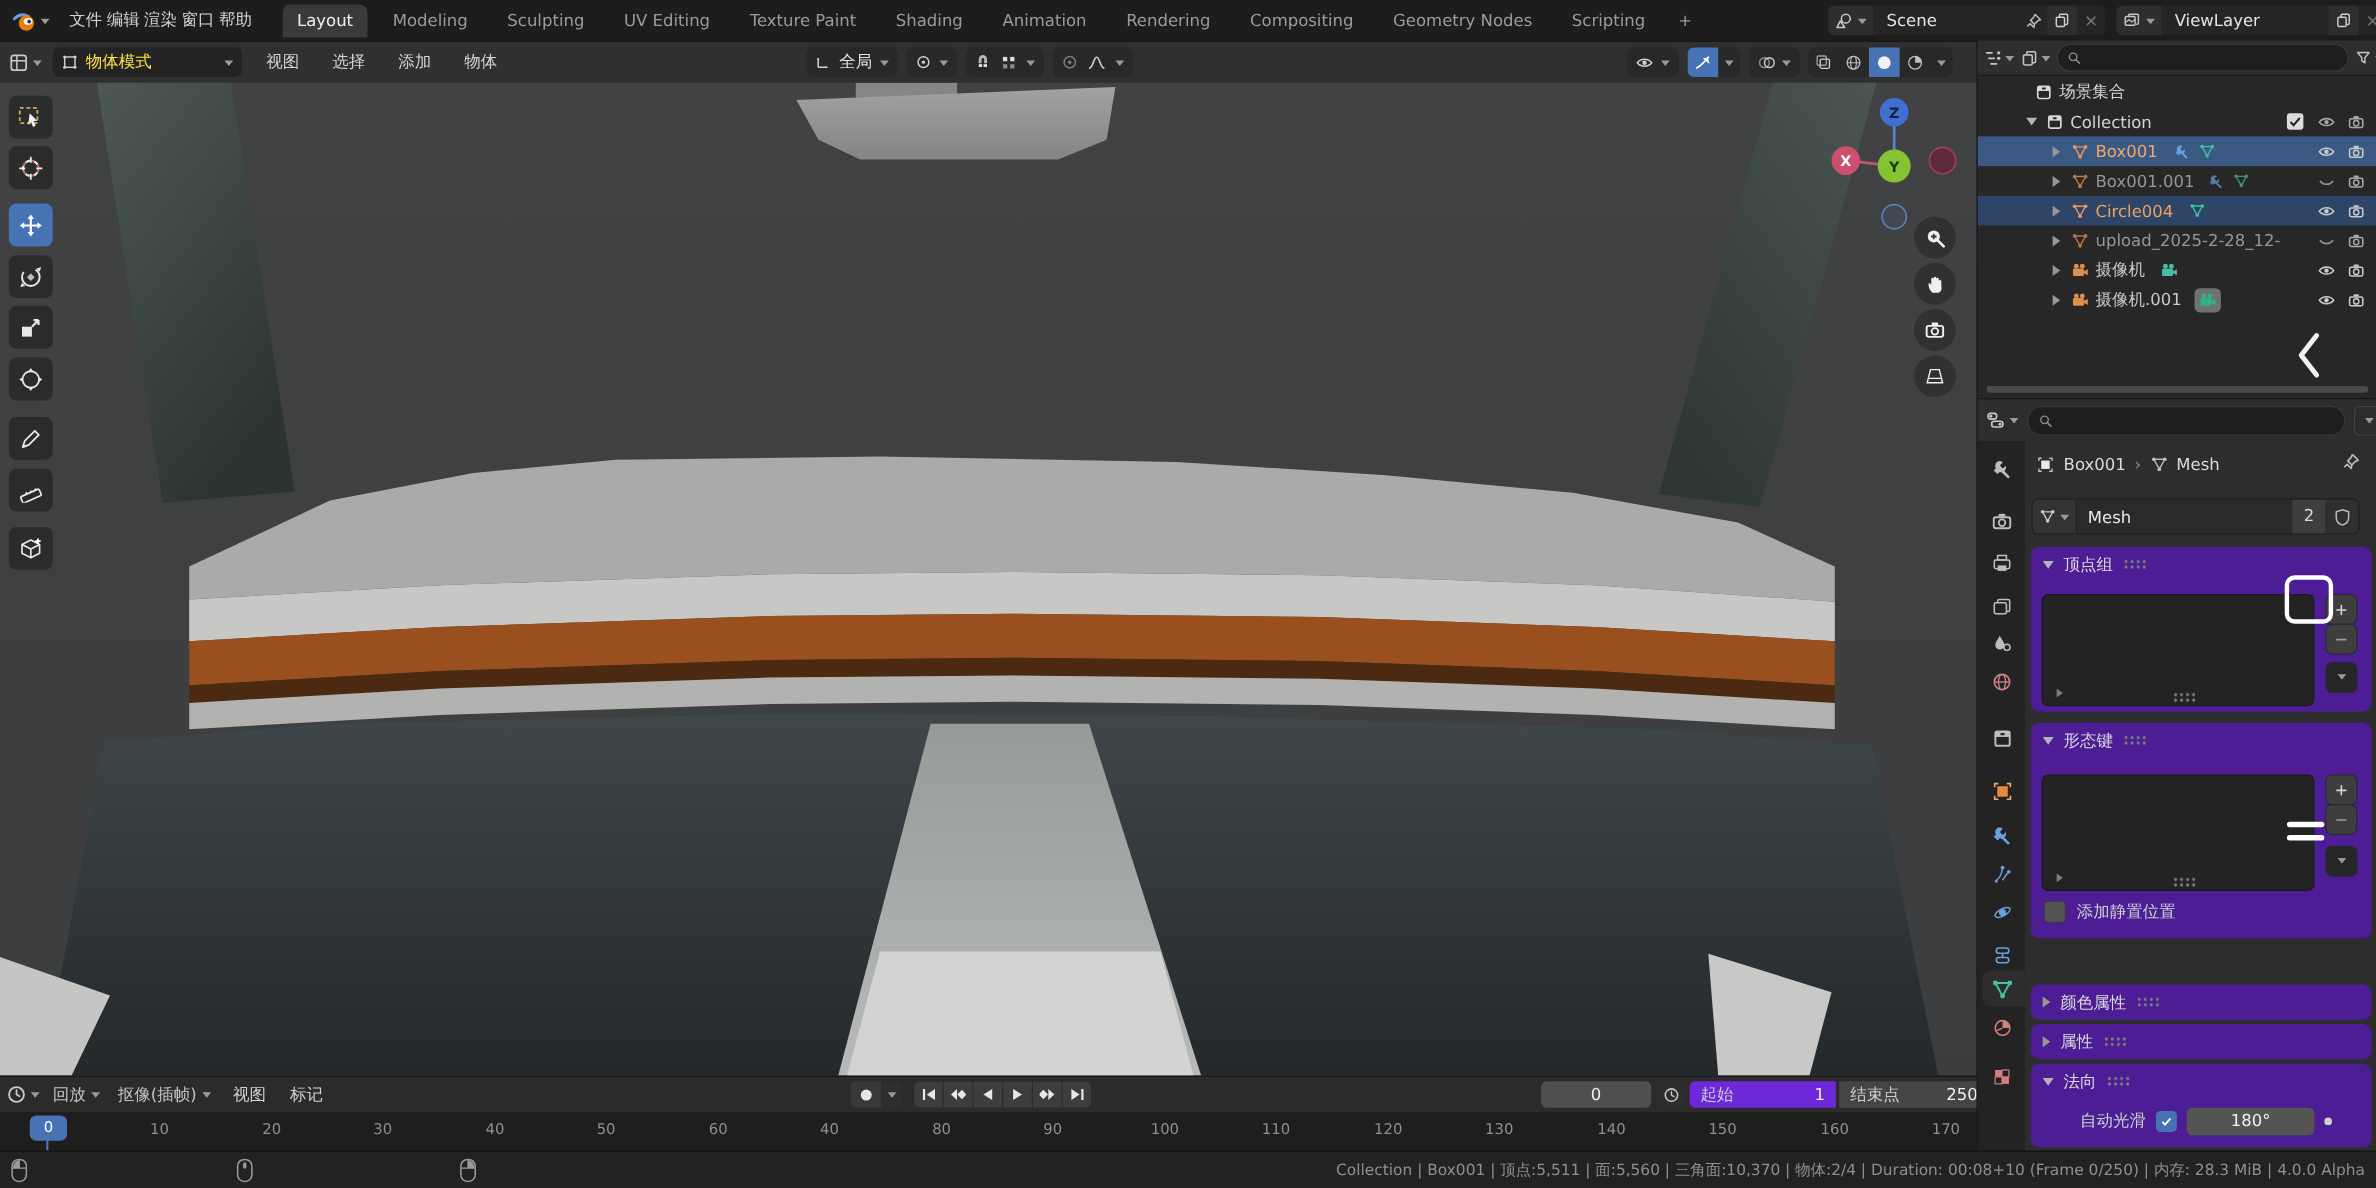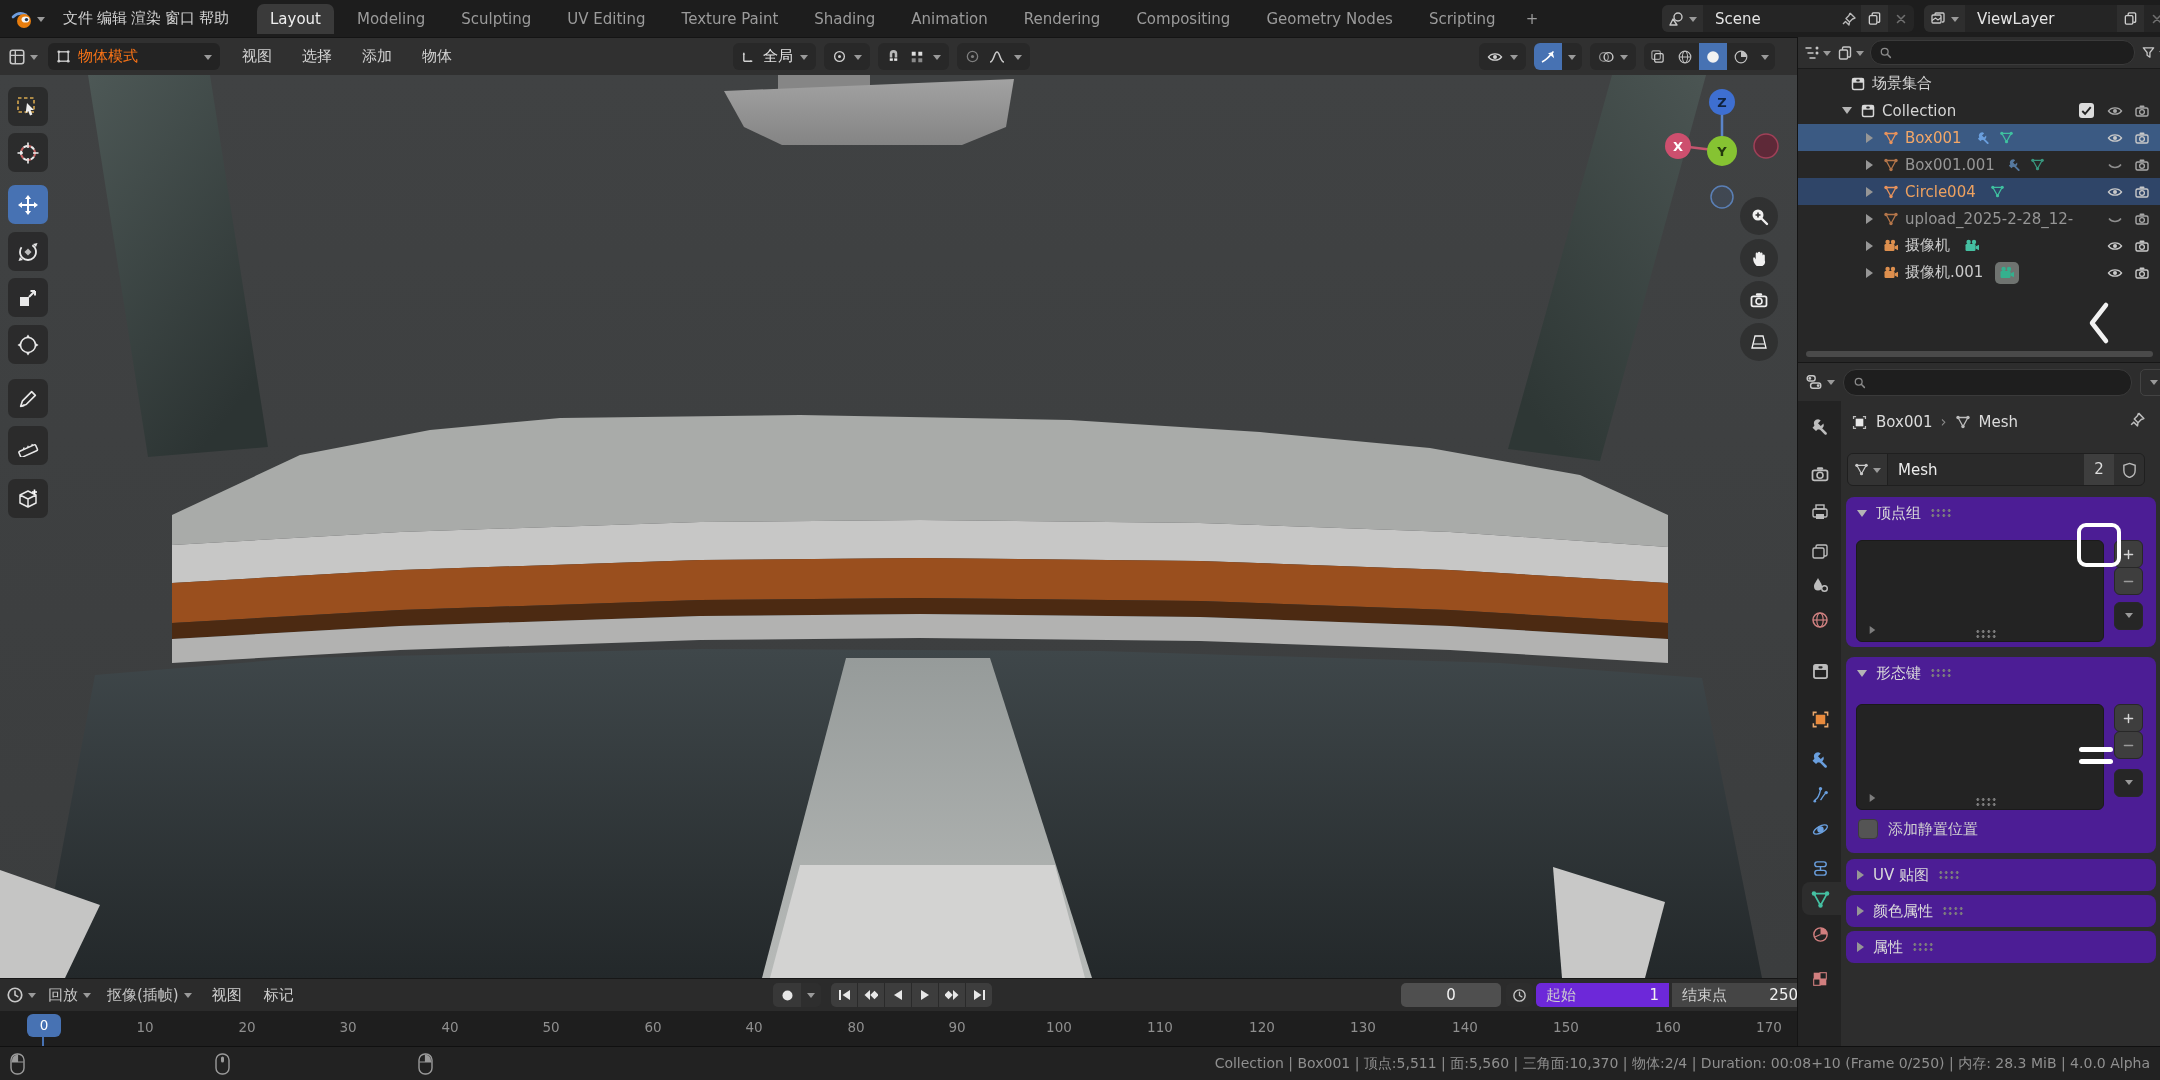--- a/index.html
+++ b/index.html
@@ -184,21 +184,21 @@
         <i class="chv"></i>
       </div>
       <div class="pill" style="width:156px;background:#232323;">
         <svg width="15" height="15" viewBox="0 0 16 16">
             <rect x="3" y="3" width="10" height="10" fill="none" stroke="#d0d0d0" stroke-width="1.4"></rect>
             <circle cx="3" cy="3" r="1.5" fill="#d0d0d0"></circle>
             <circle cx="13" cy="3" r="1.5" fill="#d0d0d0"></circle>
             <circle cx="3" cy="13" r="1.5" fill="#d0d0d0"></circle>
             <circle cx="13" cy="13" r="1.5" fill="#d0d0d0"></circle>
           </svg>
-        <span style="color:#f97316;">物体模式</span>
+        <span style="color:#fde047;">物体模式</span>
         <i class="chv" style="margin-left:auto;"></i>
       </div>
       <div class="flex" style="gap:26px;margin-left:10px;">
         <span class="menuitem">视图</span>
         <span class="menuitem">选择</span>
         <span class="menuitem">添加</span>
         <span class="menuitem">物体</span>
       </div>
     </div>
     <div class="abs flex" style="left:733px;top:5px;gap:8px;">
@@ -920,42 +920,52 @@
             <span style="width:18px;height:18px;background:#545454;border-radius:4px;border:1px solid #3c3c3c;"></span>
             <span style="color:#d0d0d0;">添加静置位置</span>
           </div>
         </div>
 
         <div class="abs" style="left:238px;top:346px;width:34px;height:22px;">
           <div style="height:5px;background:#fff;border-radius:3px;"></div>
           <div style="height:5px;background:#fff;border-radius:3px;margin-top:7px;"></div>
         </div>
 
-        <div class="card" style="top:458px;height:32px;">
-          <div class="phead">
-            <i class="tri-r"></i>
-            <span>UV 贴图</span>
-            <span class="grip"></span>
-          </div>
-        </div>
         <div class="card" style="top:494px;height:32px;text-align:right;">
           <div class="phead">
             <i class="tri-r"></i>
             <span>颜色属性</span>
             <span class="grip"></span>
           </div>
         </div>
         <div class="card" style="top:530px;height:32px;">
           <div class="phead">
             <i class="tri-r"></i>
             <span>属性</span>
             <span class="grip"></span>
           </div>
         </div>
 
+        <div class="card" style="top:566px;height:76px;">
+          <div class="phead">
+            <i class="tri-d"></i>
+            <span>法向</span>
+            <span class="grip"></span>
+          </div>
+          <div class="abs flex" style="left:0;top:40px;width:310px;gap:9px;">
+            <span style="width:105px;text-align:right;color:#cfcfcf;">自动光滑</span>
+            <span class="flex" style="width:19px;height:19px;background:#4772b3;border-radius:4px;justify-content:center;">
+              <svg width="13" height="13" viewBox="0 0 16 16">
+                  <path d="M3.5 8.5 6.5 11.5 12.5 4.5" fill="none" stroke="#fff" stroke-width="2"></path>
+                </svg>
+            </span>
+            <span style="width:116px;height:25px;background:#545454;border-radius:5px;text-align:center;line-height:25px;color:#f0f0f0;">180°</span>
+            <span style="width:7px;height:7px;background:#cfcfcf;border-radius:50%;"></span>
+          </div>
+        </div>
       </div>
     </div>
   </div>
 
   <div class="abs" style="left:0;top:1046px;width:2160px;height:34px;background:#222222;border-top:1px solid #101010;">
     <svg class="abs" style="left:10px;top:6px;" width="15" height="22">
         <rect x="1" y="1" width="13" height="20" rx="6" fill="none" stroke="#9a9a9a" stroke-width="1.4"></rect>
         <path d="M7.5 1.5V9M1.5 9H13.5" stroke="#9a9a9a" stroke-width="1.2"></path>
         <path d="M2 7.5A6 6 0 0 1 7.5 1.8V9H2Z" fill="#9a9a9a"></path>
       </svg>

